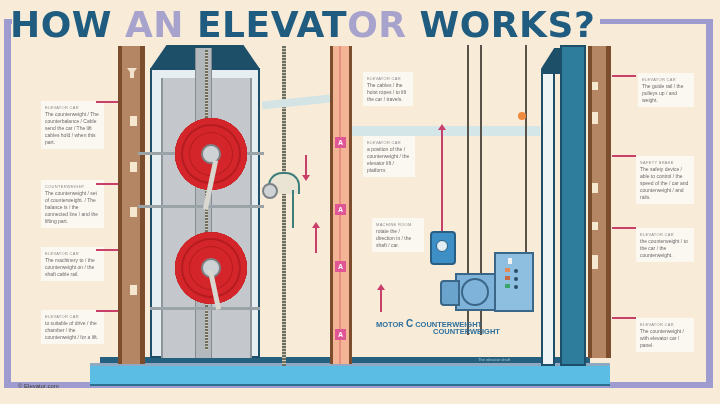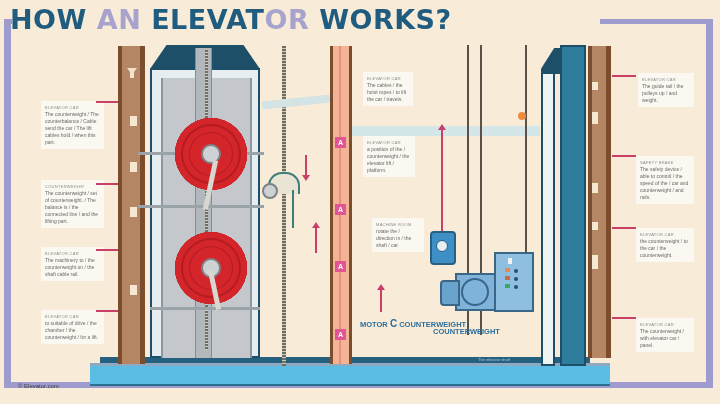--- a/index.html
+++ b/index.html
@@ -1,18 +1,18 @@
 <!DOCTYPE html>
 <html><head>
 <meta charset="utf-8">
 <style>
   html, body { margin:0; padding:0; }
   body { width:720px; height:404px; overflow:hidden; background:#f8ecd9; font-family:"Liberation Sans", sans-serif; position:relative; }
   .abs { position:absolute; }
-  .title { left:10px; top:4px; font-family:"DejaVu Sans", sans-serif; font-weight:bold; font-size:27px; letter-spacing:0.5px; color:#1f5c7f; white-space:nowrap; }
+  .title { left:10px; top:4px; font-family:"DejaVu Sans", sans-serif; font-weight:bold; font-size:36px; letter-spacing:0.5px; color:#1f5c7f; white-space:nowrap; }
   .title .lav { color:#a7a3cc; }
   .frame-top { background:#9e9bcf; height:5px; }
   .frame-side { background:#9e9bcf; width:7px; }
   .note { background:#fbf8f2; color:#6a6a6a; font-size:5px; line-height:7px; padding:3px 4px; font-family:"Liberation Sans", sans-serif; }
   .note .nh { font-size:4px; color:#8a8a8a; letter-spacing:0.3px; }
   .pointer { height:1.5px; background:#c8406a; }
   .brownpost { background:#b58663; border-left:4px solid #7b4d2c; border-right:5px solid #7b4d2c; }
   .redwheel { border-radius:50%; background:#d4262a; box-shadow: inset 0 0 0 6px #d4262a, inset 0 0 0 8px #b51c20, inset 0 0 0 14px #d4262a, inset 0 0 0 15px #b51c20; }
   .hub { border-radius:50%; background:#cfd2d4; border:2px solid #7c8286; }
   .chain { background: repeating-linear-gradient(to bottom, #6e6e62 0 2px, #cfc9b6 2px 3px); }
@@ -97,21 +97,21 @@
 <div class="abs" style="left:461px; top:278px; width:24px; height:24px; border-radius:50%; border:2px solid #3a6688;"></div>
 <div class="abs" style="left:494px; top:252px; width:36px; height:56px; background:#8fbfe0; border:2px solid #3a6688;"></div>
 <div class="abs" style="left:508px; top:258px; width:4px; height:6px; background:#f2f2f2;"></div>
 <div class="abs" style="left:505px; top:268px; width:5px; height:4px; background:#e08a58;"></div>
 <div class="abs" style="left:505px; top:276px; width:5px; height:4px; background:#c86a48;"></div>
 <div class="abs" style="left:505px; top:284px; width:5px; height:4px; background:#3ca66a;"></div>
 <div class="abs" style="left:514px; top:269px; width:4px; height:4px; border-radius:50%; background:#2a4f6a;"></div>
 <div class="abs" style="left:514px; top:277px; width:4px; height:4px; border-radius:50%; background:#2a4f6a;"></div>
 <div class="abs" style="left:514px; top:285px; width:4px; height:4px; border-radius:50%; background:#2a4f6a;"></div>
 
-<div class="abs" style="left:360px; top:318px; font-size:7.5px; font-weight:bold; color:#2d6f9c; white-space:nowrap;">
+<div class="abs" style="left:376px; top:318px; font-size:7.5px; font-weight:bold; color:#2d6f9c; white-space:nowrap;">
   <span>MOTOR</span>
   <span style="font-size:10px;">C</span>
   <span>COUNTERWEIGHT</span>
 </div>
 <div class="abs" style="left:433px; top:327px; font-size:7.5px; font-weight:bold; color:#2d6f9c;">COUNTERWEIGHT</div>
 
 <div class="abs" style="left:541px; top:72px; width:10px; height:290px; background:#eef3f3; border:2px solid #1e4f68;"></div>
 <div class="abs" style="left:541px; top:48px; width:22px; height:26px; background:#1e4f68; clip-path:polygon(60% 0,100% 0,100% 100%,0 100%,0 80%);"></div>
 <div class="abs" style="left:560px; top:45px; width:22px; height:317px; background:#2e7d9c; border:2px solid #1e4f68;"></div>
 <div class="abs brownpost" style="left:588px; top:46px; width:14px; height:312px;"></div>

